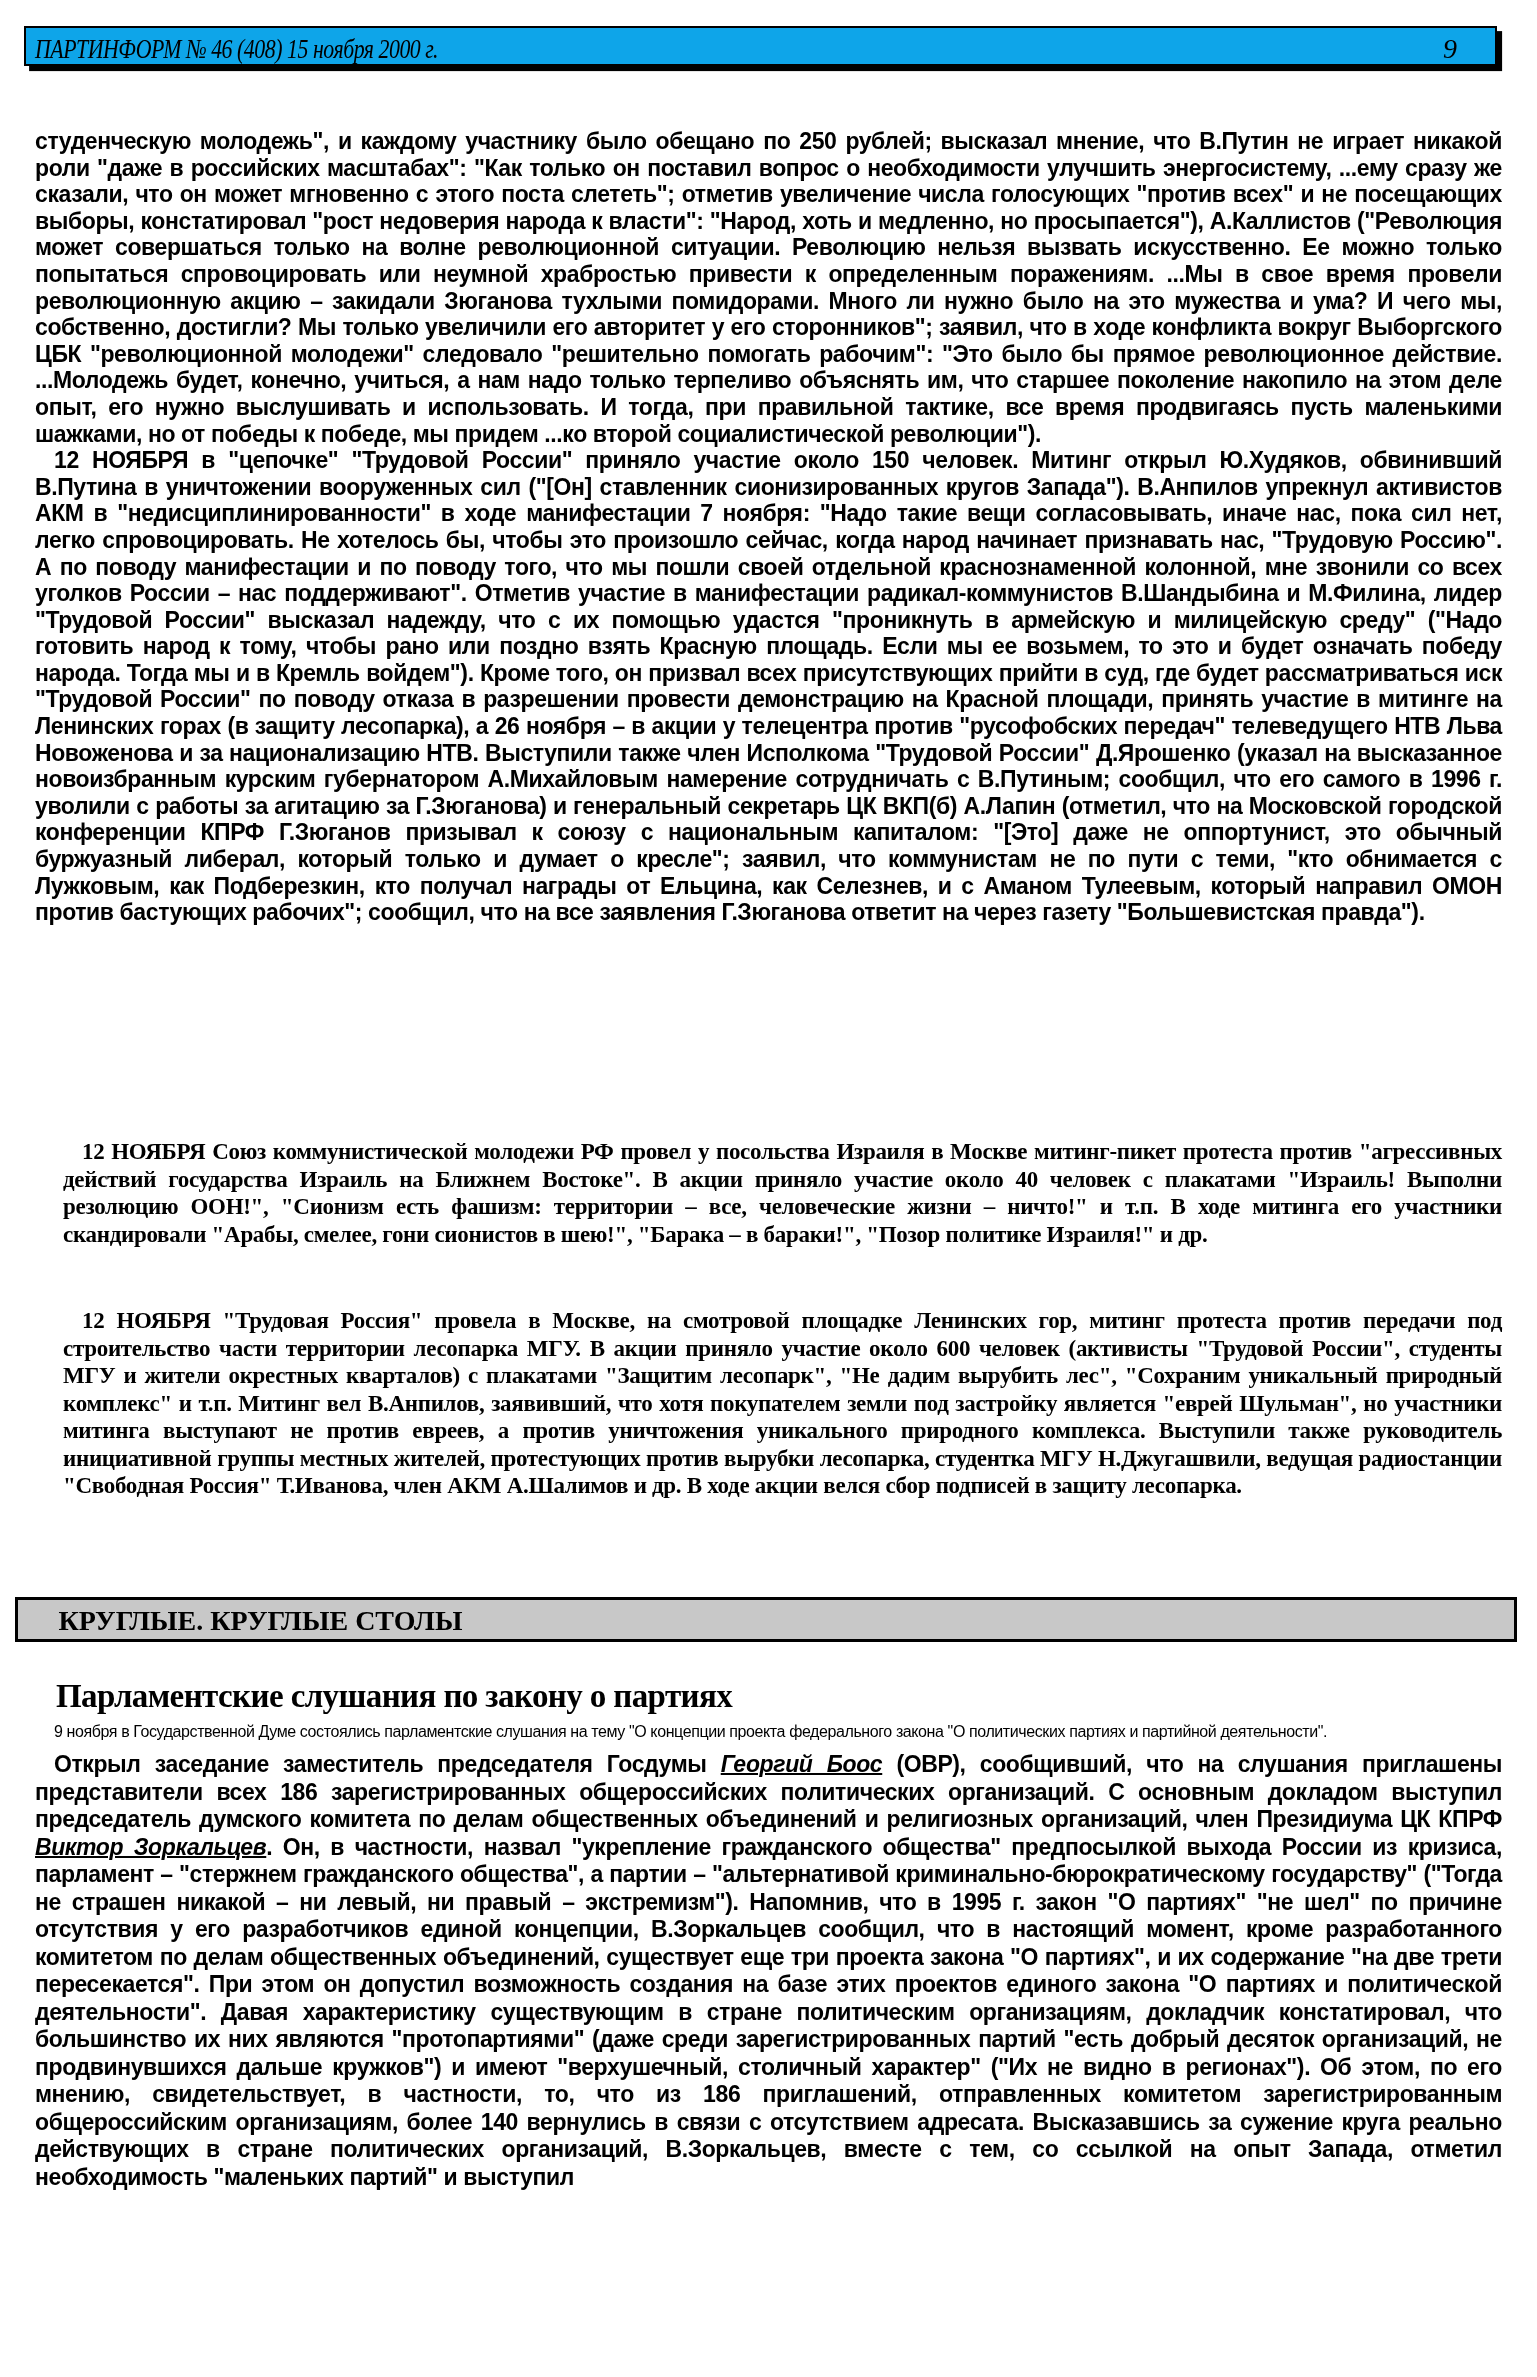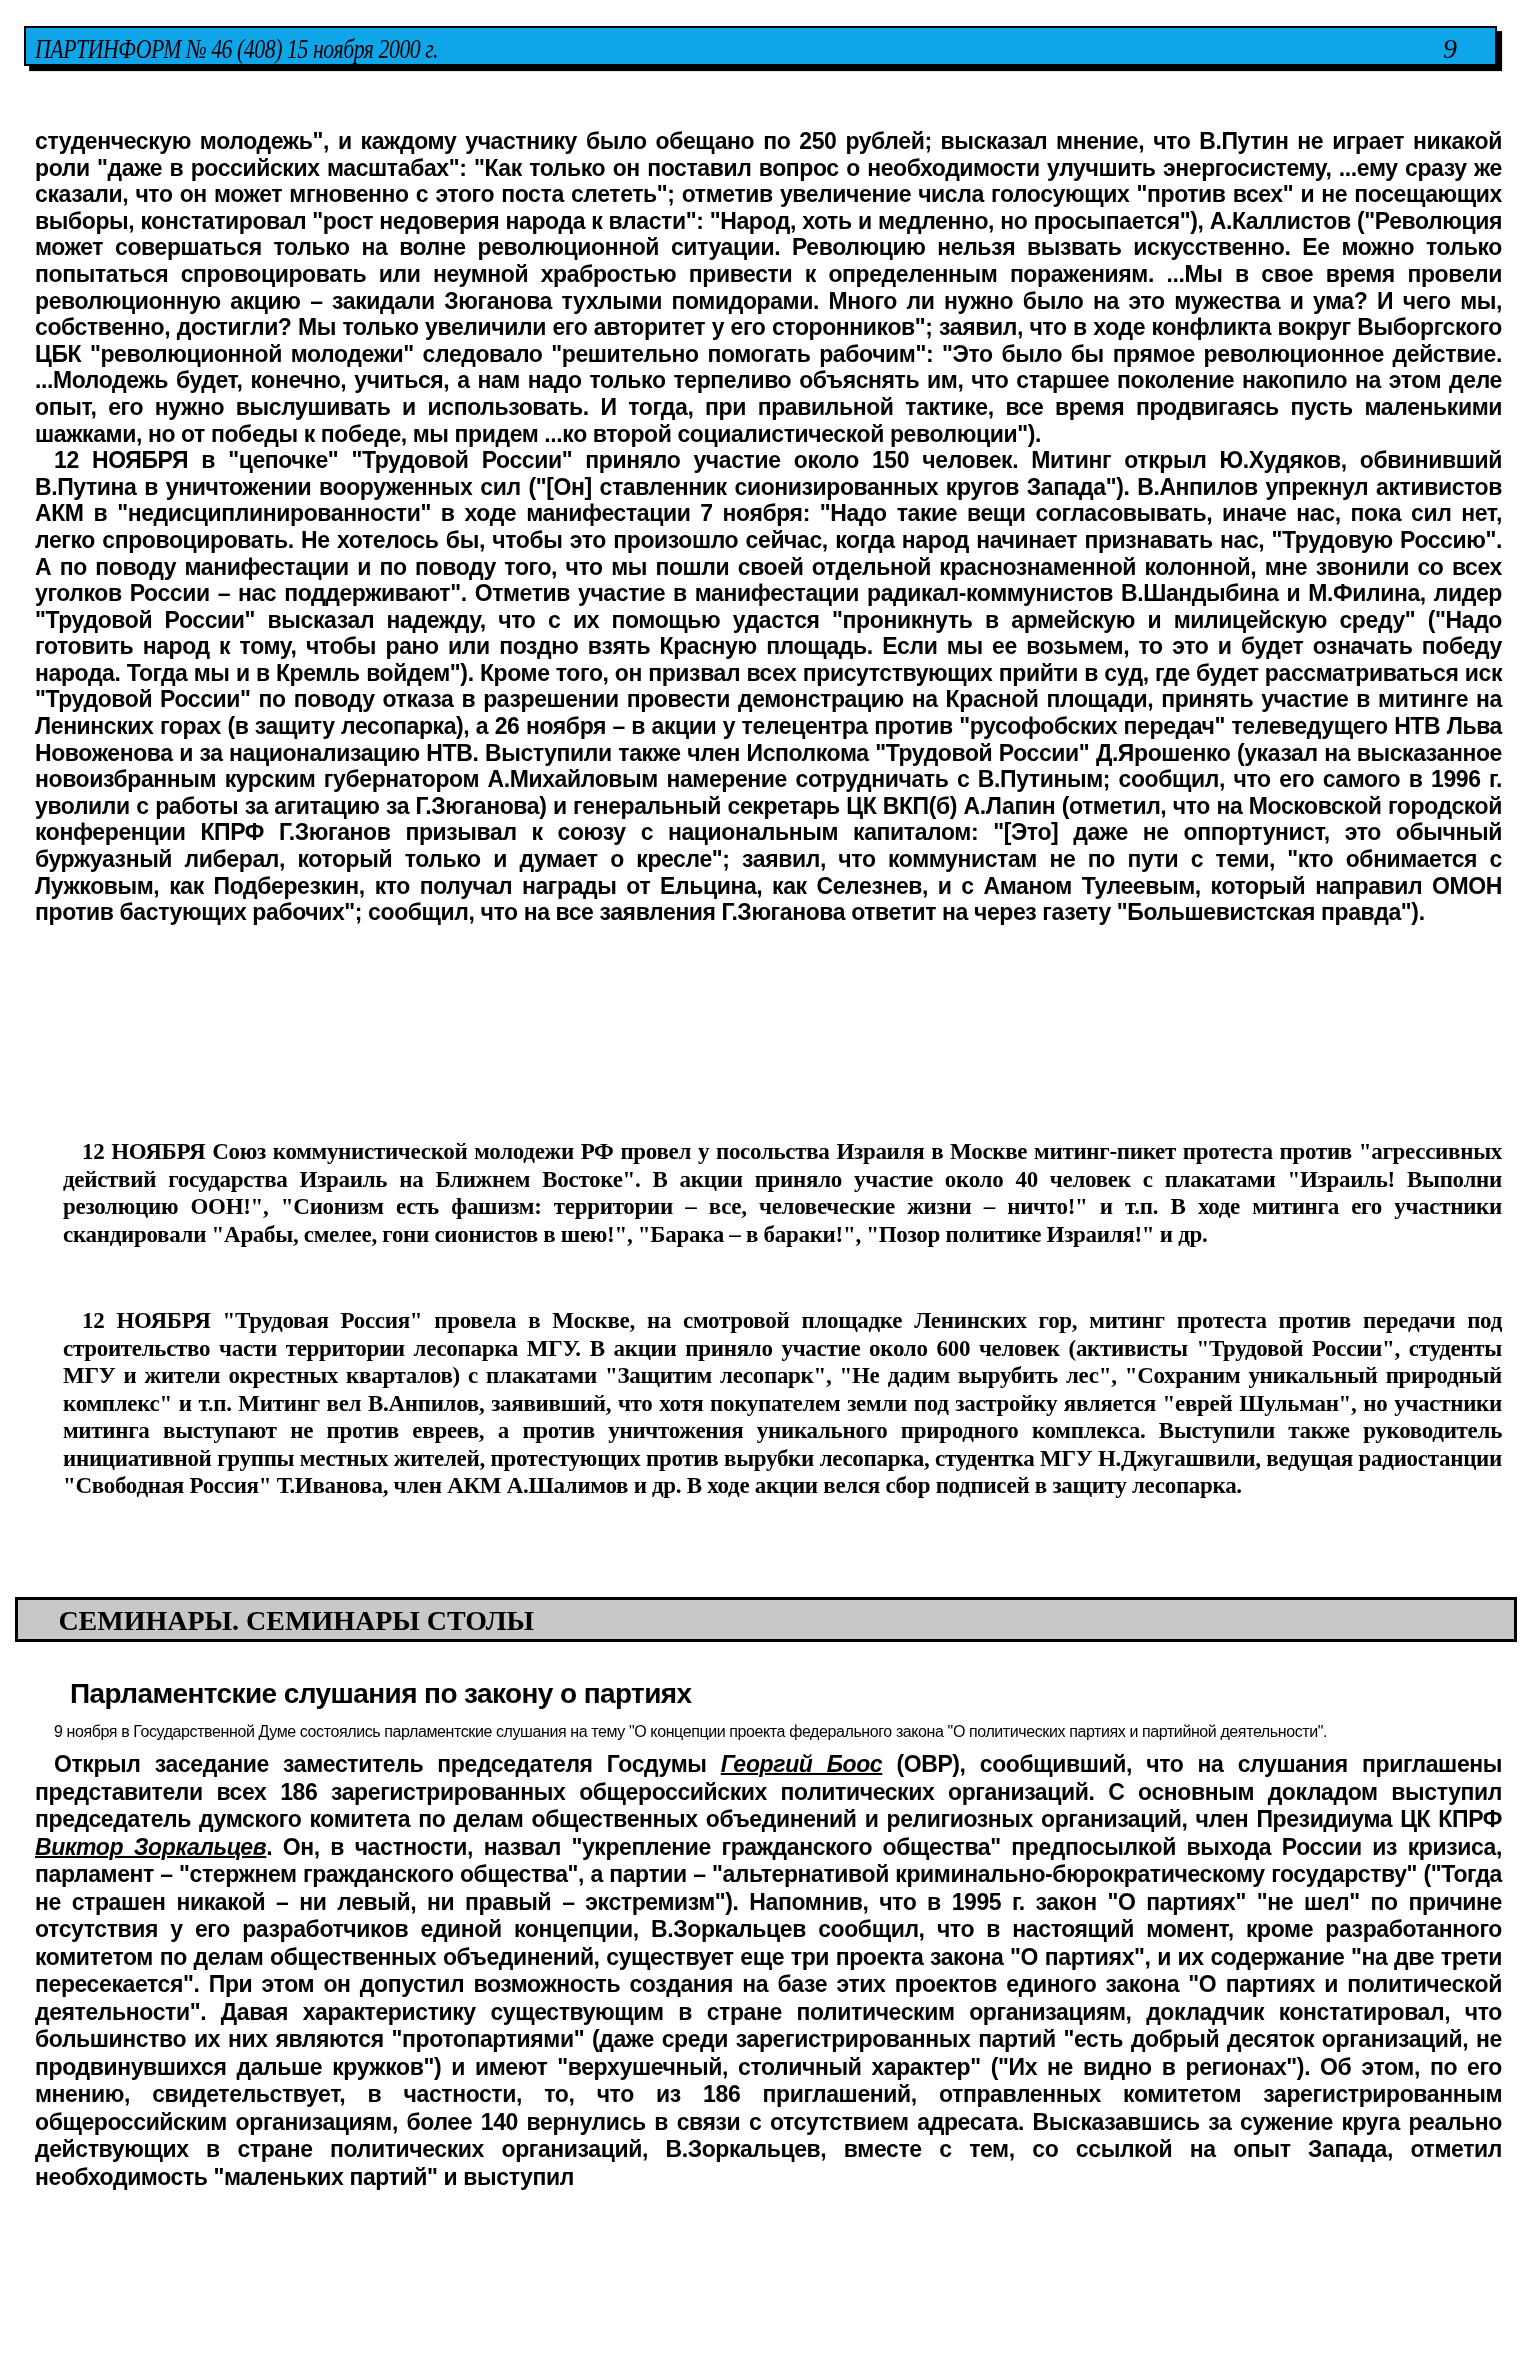--- a/index.html
+++ b/index.html
@@ -33,22 +33,22 @@
   .indent { text-indent: 19px; }
   .section-band {
     position: absolute; left: 15.4px; top: 1597px; width: 1502px; height: 45px;
     background: #c8c8c8; border: 3.2px solid #000; box-sizing: border-box;
   }
   .section-title {
     position: absolute; left: 40px; top: 5.1px;
     font-family: "Liberation Serif", serif; font-weight: bold; font-size: 28px; white-space: nowrap;
   }
   .subhead {
-    position: absolute; left: 70px; top: 1678px;
-    font-family: Liberation Sans, sans-serif; font-weight: bold; font-size: 28px; letter-spacing: -0.6px;
+    position: absolute; left: 56px; top: 1678px;
+    font-family: Liberation Serif, serif; font-weight: bold; font-size: 33px; letter-spacing: -0.6px;
   }
   .sans-reg {
     font-family: "Liberation Sans", sans-serif; font-size: 16px; line-height: 28px; letter-spacing: -0.4px;
   }
   .name-link { font-style: italic; text-decoration: underline; text-decoration-thickness: 1.9px; }
 </style>
 </head>
 <body>
 
 <div class="header-box">
@@ -63,21 +63,21 @@
 
 <div class="col" style="top: 1138px;">
   <p class="serif-bold indent">12 НОЯБРЯ Союз коммунистической молодежи РФ провел у посольства Израиля в Москве митинг-пикет протеста против "агрессивных действий государства Израиль на Ближнем Востоке". В акции приняло участие около 40 человек с плакатами "Израиль! Выполни резолюцию ООН!", "Сионизм есть фашизм: территории – все, человеческие жизни – ничто!" и т.п. В ходе митинга его участники скандировали "Арабы, смелее, гони сионистов в шею!", "Барака – в бараки!", "Позор политике Израиля!" и др.</p>
 </div>
 
 <div class="col" style="top: 1307px;">
   <p class="serif-bold indent">12 НОЯБРЯ "Трудовая Россия" провела в Москве, на смотровой площадке Ленинских гор, митинг протеста против передачи под строительство части территории лесопарка МГУ. В акции приняло участие около 600 человек (активисты "Трудовой России", студенты МГУ и жители окрестных кварталов) с плакатами "Защитим лесопарк", "Не дадим вырубить лес", "Сохраним уникальный природный комплекс" и т.п. Митинг вел В.Анпилов, заявивший, что хотя покупателем земли под застройку является "еврей Шульман", но участники митинга выступают не против евреев, а против уничтожения уникального природного комплекса. Выступили также руководитель инициативной группы местных жителей, протестующих против вырубки лесопарка, студентка МГУ Н.Джугашвили, ведущая радиостанции "Свободная Россия" Т.Иванова, член АКМ А.Шалимов и др. В ходе акции велся сбор подписей в защиту лесопарка.</p>
 </div>
 
 <div class="section-band">
-  <span class="section-title">СЕМИНАРЫ. СЕМИНАРЫ СТОЛЫ</span>
+  <span class="section-title">КРУГЛЫЕ. КРУГЛЫЕ СТОЛЫ</span>
 </div>
 
 <div class="subhead">Парламентские слушания по закону о партиях</div>
 
 <div class="col" style="top: 1718px;">
   <p class="sans-reg indent">9 ноября в Государственной Думе состоялись парламентские слушания на тему "О концепции проекта федерального закона "О политических партиях и партийной деятельности".</p>
   <p class="sans-bold indent" style="line-height:27.5px; margin-top:5.1px;"><span>Открыл заседание заместитель председателя Госдумы </span><span class="name-link">Георгий Боос</span><span> (ОВР), сообщивший, что на слушания приглашены представители всех 186 зарегистрированных общероссийских политических организаций. С основным докладом выступил председатель думского комитета по делам общественных объединений и религиозных организаций, член Президиума ЦК КПРФ </span><span class="name-link">Виктор Зоркальцев</span><span>. Он, в частности, назвал "укрепление гражданского общества" предпосылкой выхода России из кризиса, парламент – "стержнем гражданского общества", а партии – "альтернативой криминально-бюрократическому государству" ("Тогда не страшен никакой – ни левый, ни правый – экстремизм"). Напомнив, что в 1995 г. закон "О партиях" "не шел" по причине отсутствия у его разработчиков единой концепции, В.Зоркальцев сообщил, что в настоящий момент, кроме разработанного комитетом по делам общественных объединений, существует еще три проекта закона "О партиях", и их содержание "на две трети пересекается". При этом он допустил возможность создания на базе этих проектов единого закона "О партиях и политической деятельности". Давая характеристику существующим в стране политическим организациям, докладчик констатировал, что большинство их них являются "протопартиями" (даже среди зарегистрированных партий "есть добрый десяток организаций, не продвинувшихся дальше кружков") и имеют "верхушечный, столичный характер" ("Их не видно в регионах"). Об этом, по его мнению, свидетельствует, в частности, то, что из 186 приглашений, отправленных комитетом зарегистрированным общероссийским организациям, более 140 вернулись в связи с отсутствием адресата. Высказавшись за сужение круга реально действующих в стране политических организаций, В.Зоркальцев, вместе с тем, со ссылкой на опыт Запада, отметил необходимость "маленьких партий" и выступил</span></p>
 </div>
 
 

